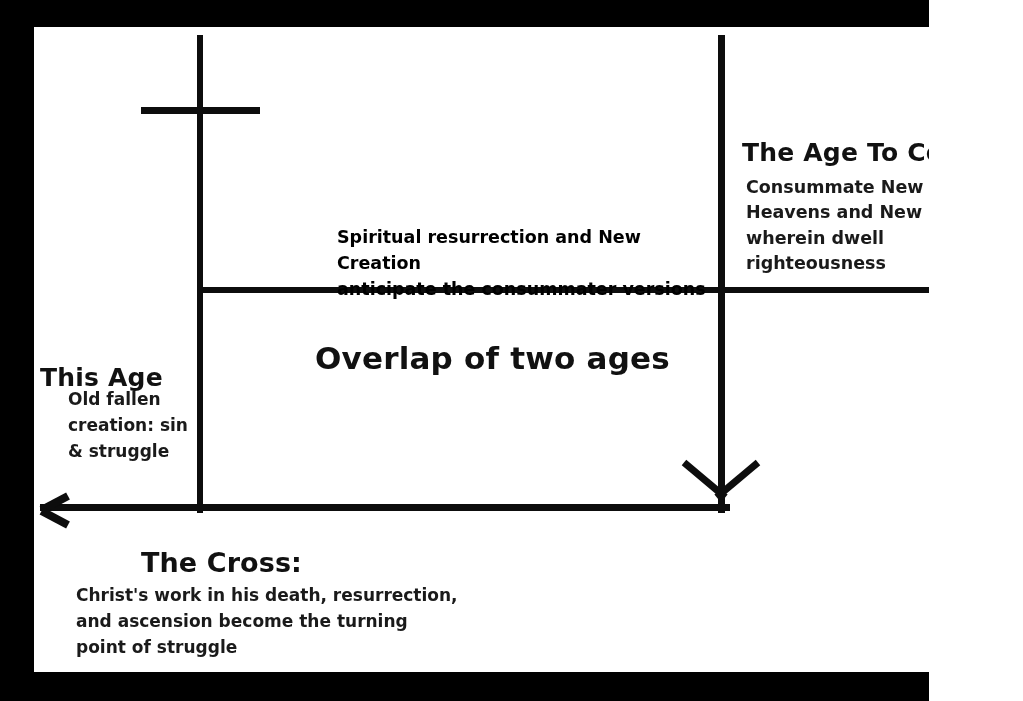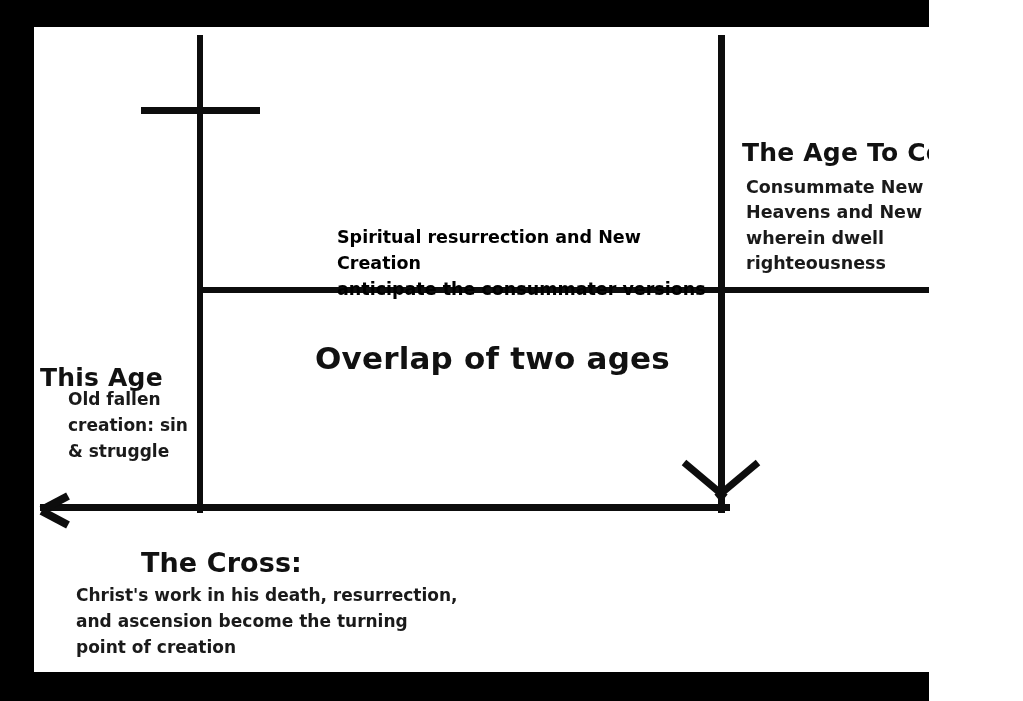--- a/index.html
+++ b/index.html
@@ -117,17 +117,17 @@
     <div class="tblock overlap-lbl" style="left:281px; top:311px;">Overlap of two ages</div>
 
     <div class="tblock head-lg" style="left:6px; top:335px;">This Age</div>
     <div class="tblock body-sm" style="left:10px; top:360px; width:150px;margin-left:24px;">Old fallen
 creation: sin
 &amp; struggle</div>
 
     <div class="tblock head-md" style="left:107px; top:518px;">The Cross:</div>
     <div class="tblock body-sm" style="left:42px; top:556px; width:420px;">Christ's work in his death, resurrection,
 and ascension become the turning
-point of creation</div>
+point of struggle</div>
 
 
   </div>
 </div>
 
 </body></html>

